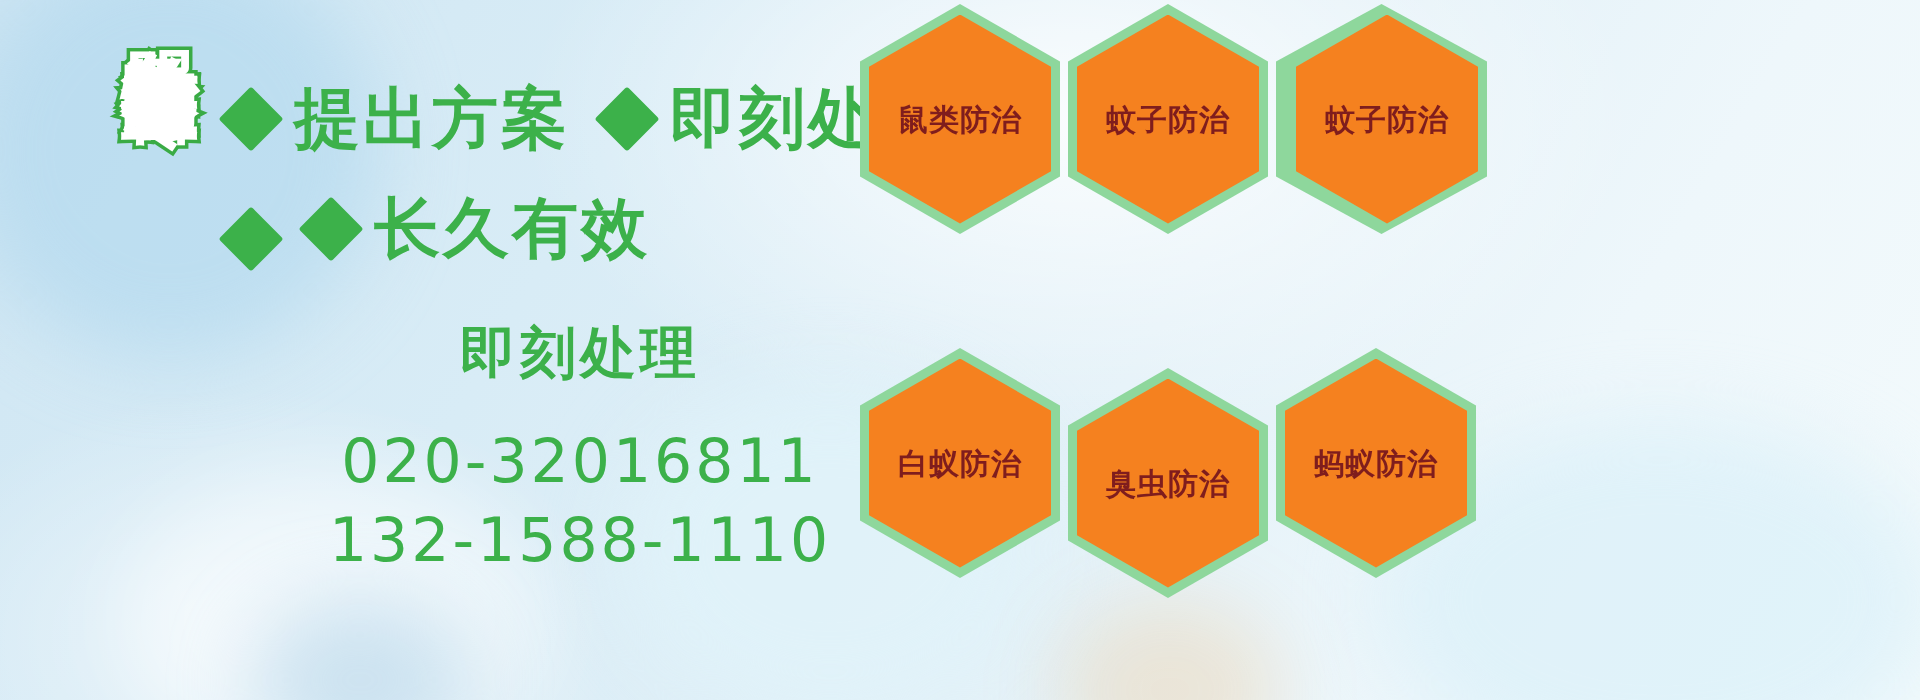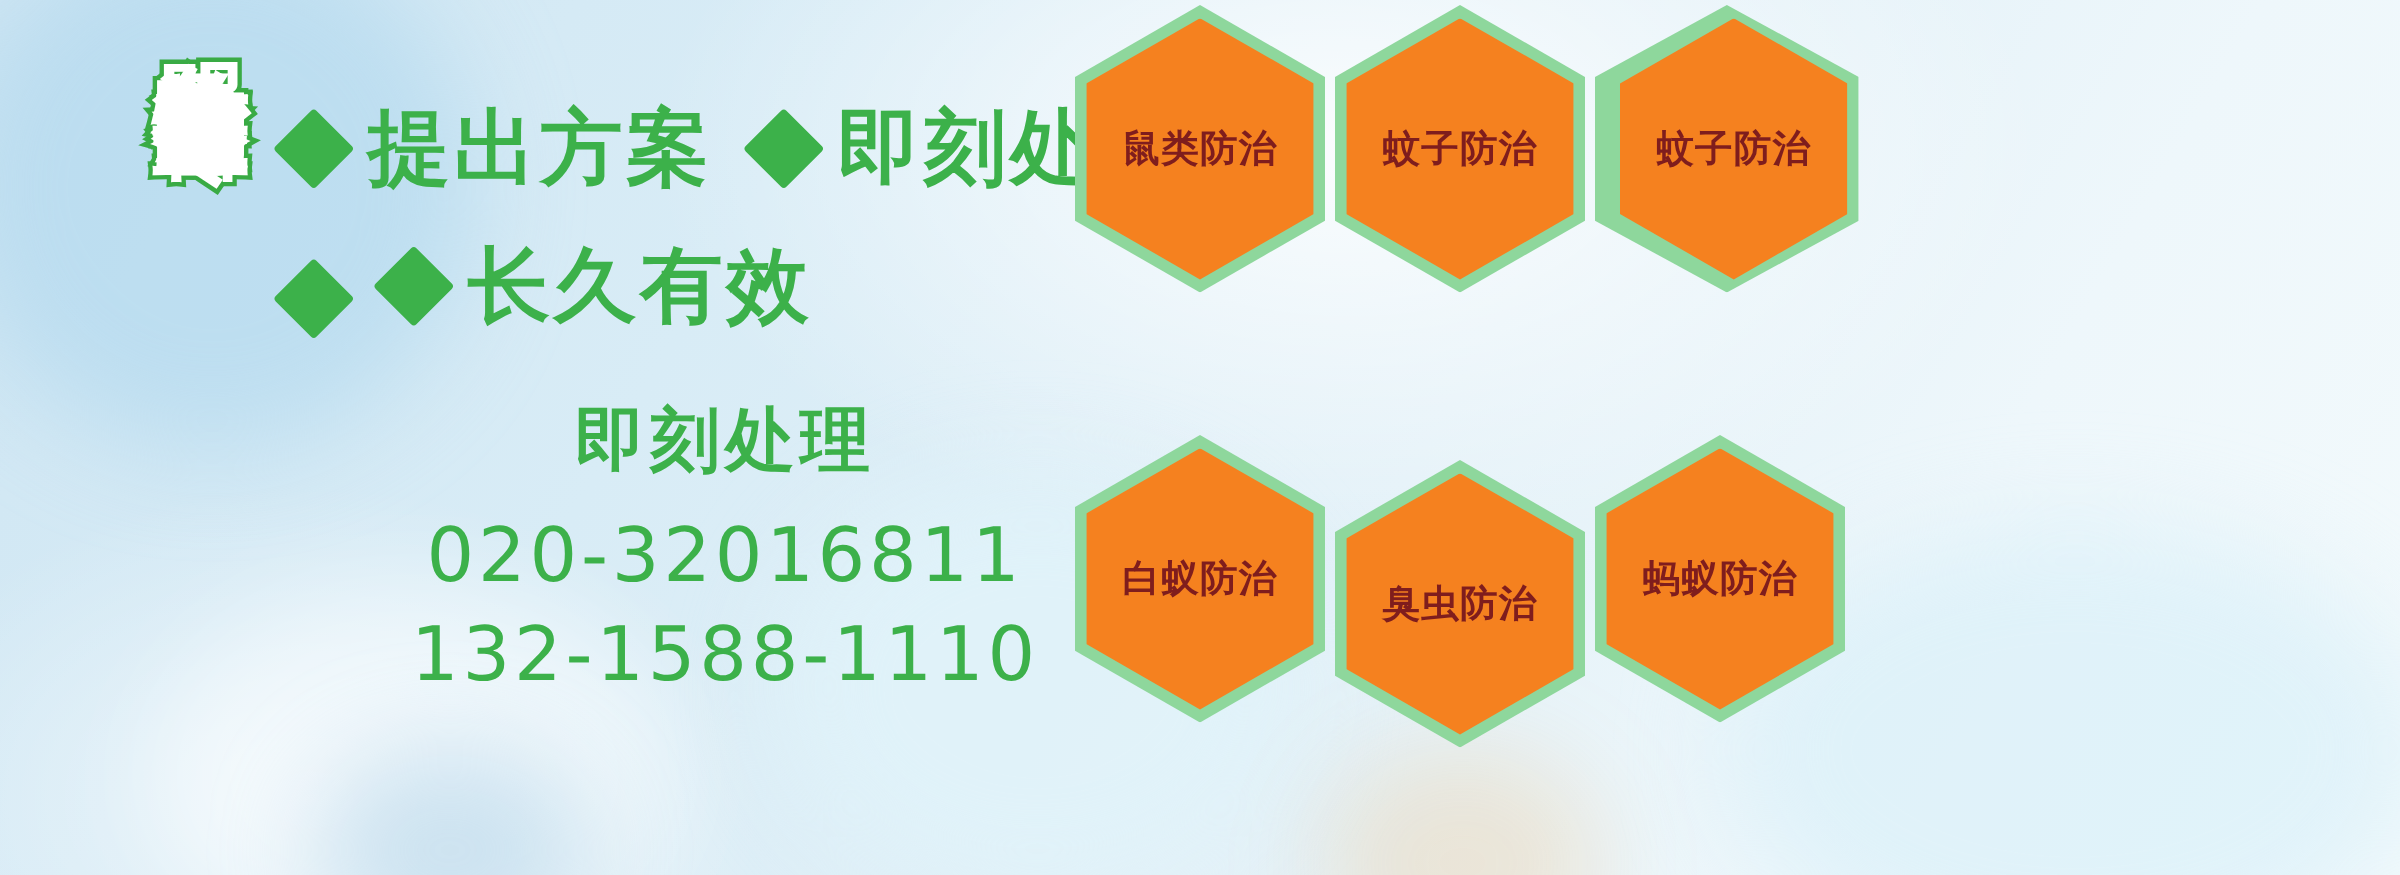--- a/index.html
+++ b/index.html
@@ -52,21 +52,21 @@
 
   
   #contact-block{position:absolute;left:300px;top:322px;width:560px;text-align:center;}
   #contact-label{
     font-size:56px;font-weight:700;color:#3cb14a;letter-spacing:4px;line-height:1.1;
   }
   .phone{
     font-size:60px;color:#3cb14a;letter-spacing:3px;line-height:1.32;font-weight:400;
     font-family:"DejaVu Sans","Liberation Sans",sans-serif;
   }
-  #phone-1{margin-top:22px;}
+  #phone-1{margin-top:38px;}
 
   
   #hex-grid{position:absolute;left:856px;top:-18px;width:620px;height:560px;}
   .hex{
     position:absolute;width:200px;height:230px;
     display:flex;align-items:center;justify-content:center;
     clip-path:polygon(50% 0%,100% 25%,100% 75%,50% 100%,0% 75%,0% 25%);
     background:#8ed79c;
   }
   .hex-inner{

